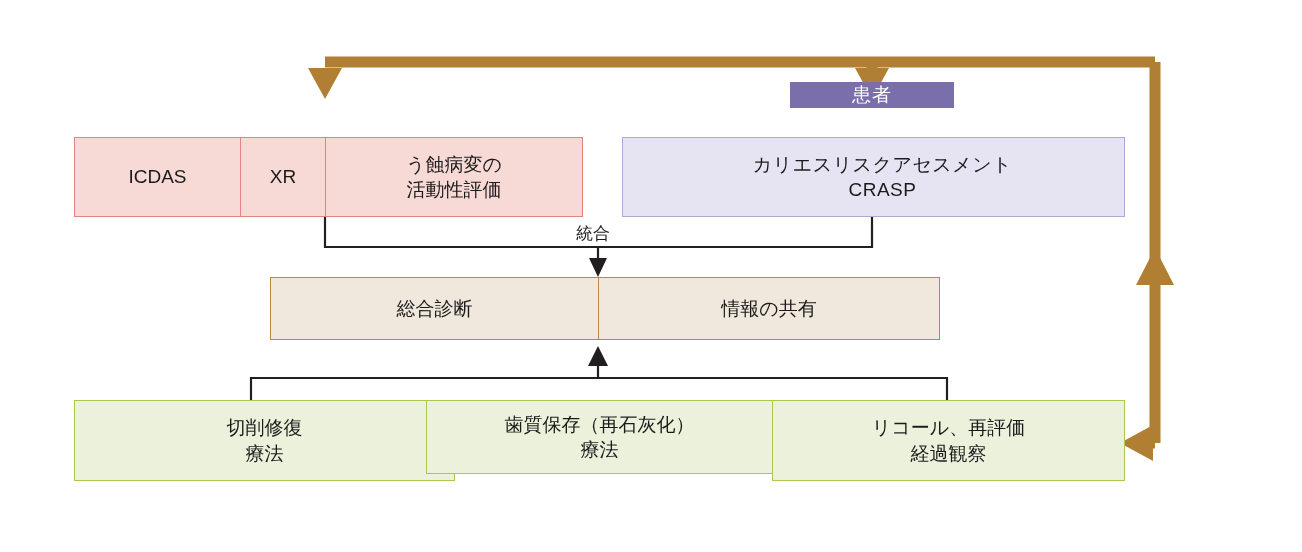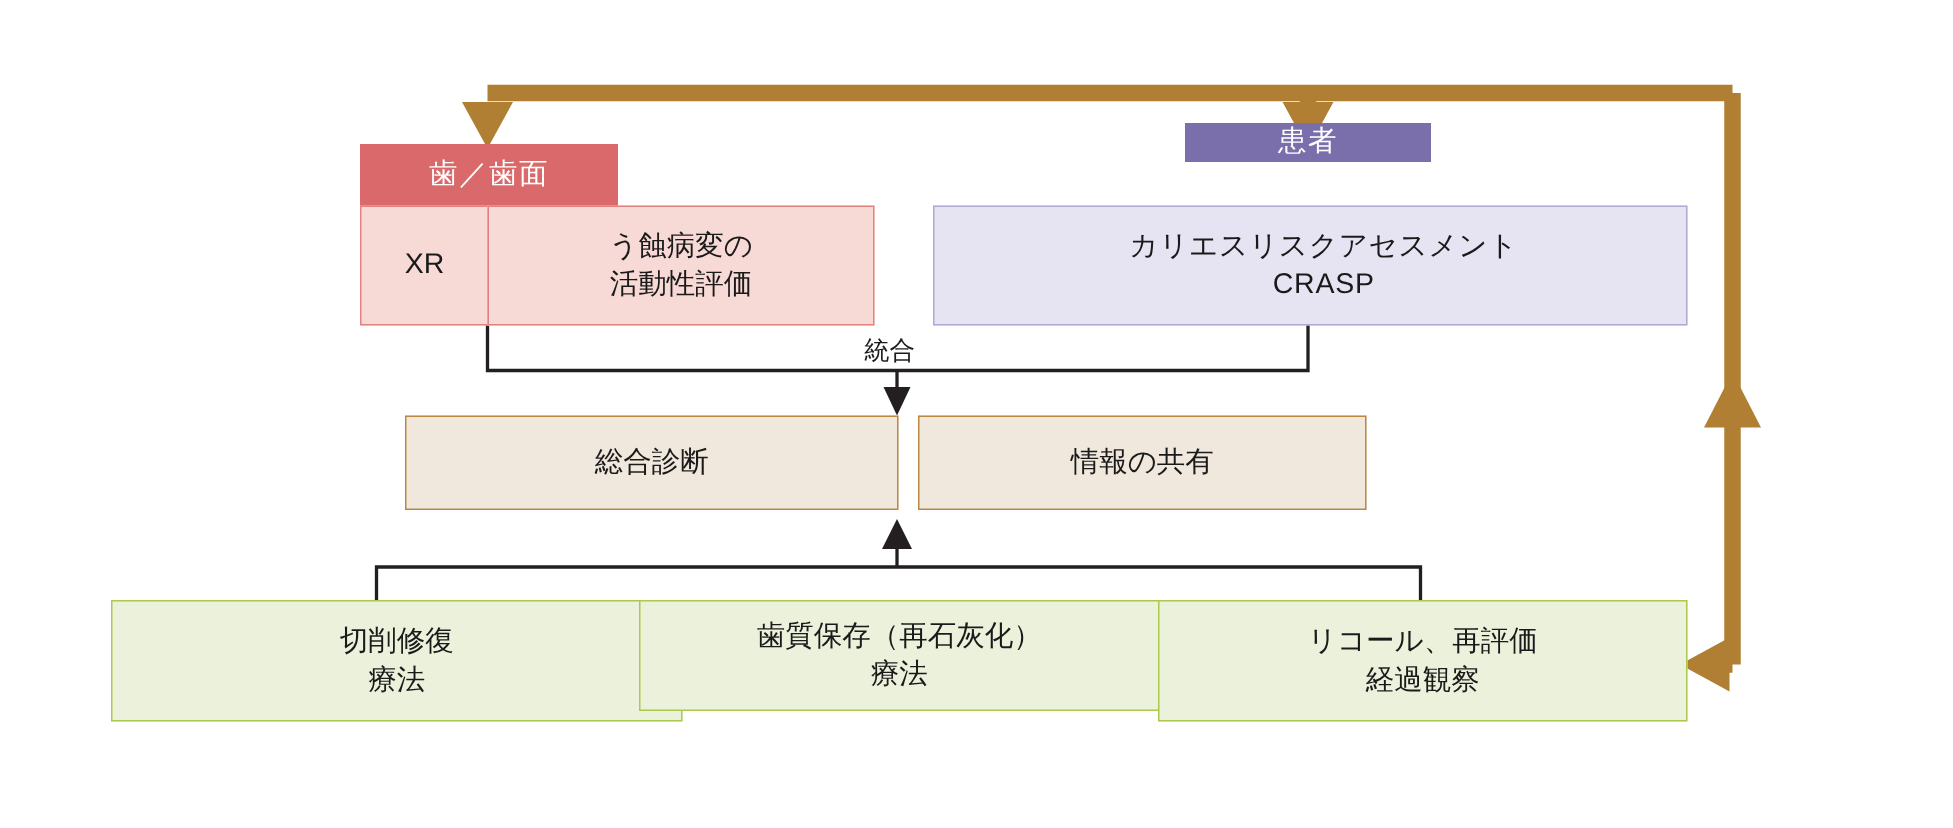--- a/index.html
+++ b/index.html
@@ -60,38 +60,38 @@
 
     <path d="M325,216 L325,247 L872,247 L872,216" stroke="#231f20" stroke-width="2.2" fill="none"></path>
     <path d="M598,247 L598,268" stroke="#231f20" stroke-width="2.2" fill="none"></path>
     <polygon points="598,277 589,258 607,258" fill="#231f20"></polygon>
 
     <path d="M251,400 L251,378 L947,378 L947,400" stroke="#231f20" stroke-width="2.2" fill="none"></path>
     <path d="M598,378 L598,356" stroke="#231f20" stroke-width="2.2" fill="none"></path>
     <polygon points="598,346 588,366 608,366" fill="#231f20"></polygon>
   </svg>
 
-  <div class="node hdr hdr-tooth" style="left:240px;top:96px;width:172px;height:42px;">歯／歯面</div>
 
+  <div class="node pink" style="left:74px;top:137px;width:167px;height:80px;">ICDAS</div>
 
   <div class="node pink" style="left:240px;top:137px;width:86px;height:80px;">XR</div>
 
   <div class="node pink" style="left:325px;top:137px;width:258px;height:80px;">う蝕病変の
 活動性評価</div>
 
   <div class="node hdr hdr-patient" style="left:790px;top:82px;width:164px;height:26px;">患者</div>
 
   <div class="node lav" style="left:622px;top:137px;width:503px;height:80px;padding-left:18px;">カリエスリスクアセスメント
 CRASP</div>
 
   <div class="label-toukou" style="left:570px;top:222px;">統合</div>
 
   <div class="node beige" style="left:270px;top:277px;width:329px;height:63px;">総合診断</div>
 
-  <div class="node beige" style="left:598px;top:277px;width:299px;height:63px;margin-left:14px;">情報の共有</div>
+  <div class="node beige" style="left:598px;top:277px;width:342px;height:63px;">情報の共有</div>
 
   <div class="node green" style="left:74px;top:400px;width:381px;height:81px;">切削修復
 療法</div>
 
   <div class="node green" style="left:426px;top:400px;width:347px;height:74px;">歯質保存（再石灰化）
 療法</div>
 
   <div class="node green" style="left:772px;top:400px;width:353px;height:81px;">リコール、再評価
 経過観察</div>
 

